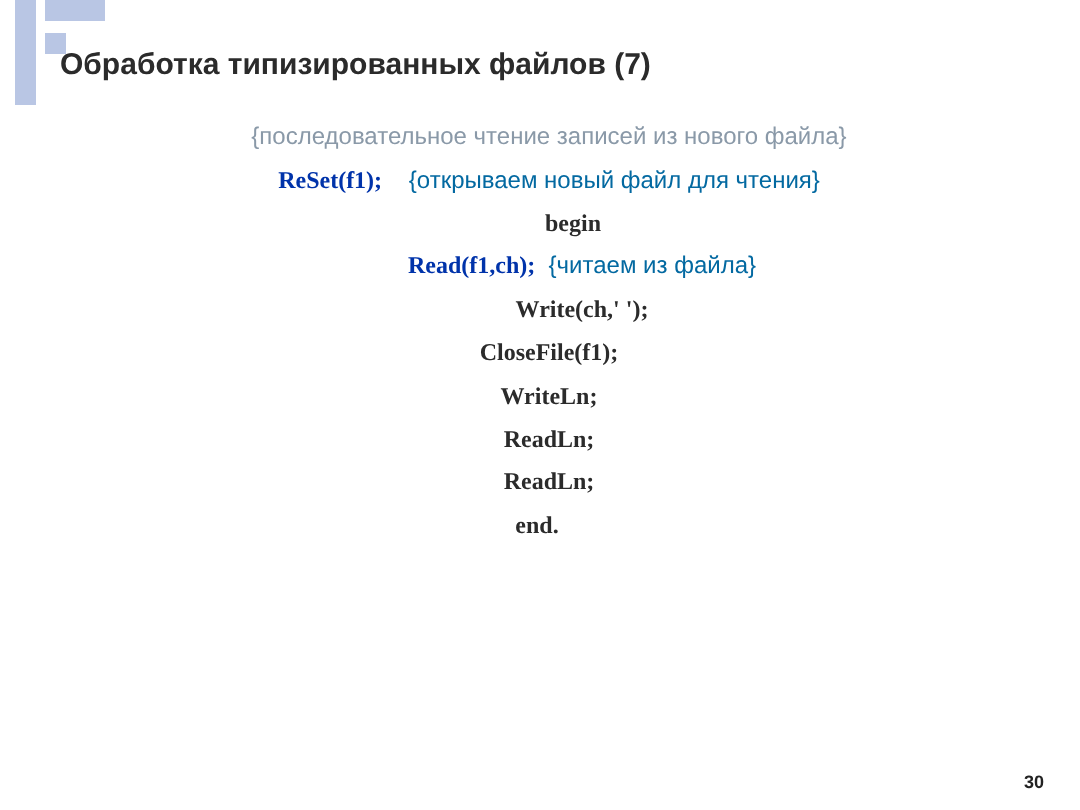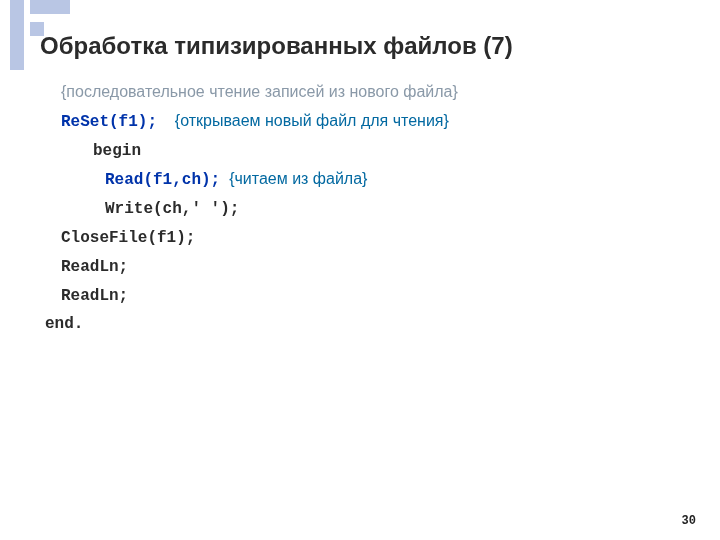--- a/index.html
+++ b/index.html
@@ -18,35 +18,36 @@
     left: 0;
   }
   .stripe {
     background: #b9c6e4;
     position: absolute;
   }
   .title {
     position: absolute;
     top: 32px;
     left: 40px;
-    font-size: 24px;
+    font-size: 20px;
     font-weight: bold;
     color: #2b2b2b;
   }
   .body {
     position: absolute;
     top: 78px;
-    left: 45px;
+    left: 28px;
     right: 32px;
     font-size: 16px;
     line-height: 1.8;
     color: #2b2b2b;
+    text-align: center;
   }
   .mono {
-    font-family: Liberation Mono, monospace;
+    font-family: Liberation Serif, serif;
     font-weight: bold;
   }
   .comment-top {
     color: #8a99a8;
     font-family: Arial, sans-serif;
     font-size: 16px;
     margin-left: 16px;
   }
   .kw-blue {
     color: #0033aa;
@@ -60,21 +61,20 @@
   .indent2 { margin-left: 48px; }
   .indent3 { margin-left: 60px; }
   .line { white-space: nowrap; }
   .page-num {
     position: absolute;
     right: 24px;
     bottom: 12px;
     font-size: 12px;
     font-weight: bold;
     color: #222;
-    font-family: Liberation Mono, monospace;
   }
 </style>
 </head>
 <body>
 
 <div class="stripe-group">
   <div class="stripe" style="width:14px;height:14px;top:0;left:10px"></div>
   <div class="stripe" style="width:40px;height:14px;top:0;left:30px"></div>
   <div class="stripe" style="width:14px;height:70px;top:0;left:10px"></div>
   <div class="stripe" style="width:14px;height:14px;top:22px;left:30px"></div>
@@ -96,20 +96,21 @@
   <div class="line indent3">
     <span class="mono kw-blue">Read(f1,ch);</span>
     <span class="txt-plain">&nbsp;<span>{читаем из файла}</span></span>
   </div>
 
   <div class="line indent3 mono">Write(ch,' ');</div>
 
 
   <div class="line indent1 mono">CloseFile(f1);</div>
 
+  <div class="line indent1 mono">WriteLn;</div>
 
   <div class="line indent1 mono">ReadLn;</div>
 
   <div class="line indent1 mono">ReadLn;</div>
 
   <div class="line mono">end.</div>
 </div>
 
 <div class="page-num">30</div>
 

